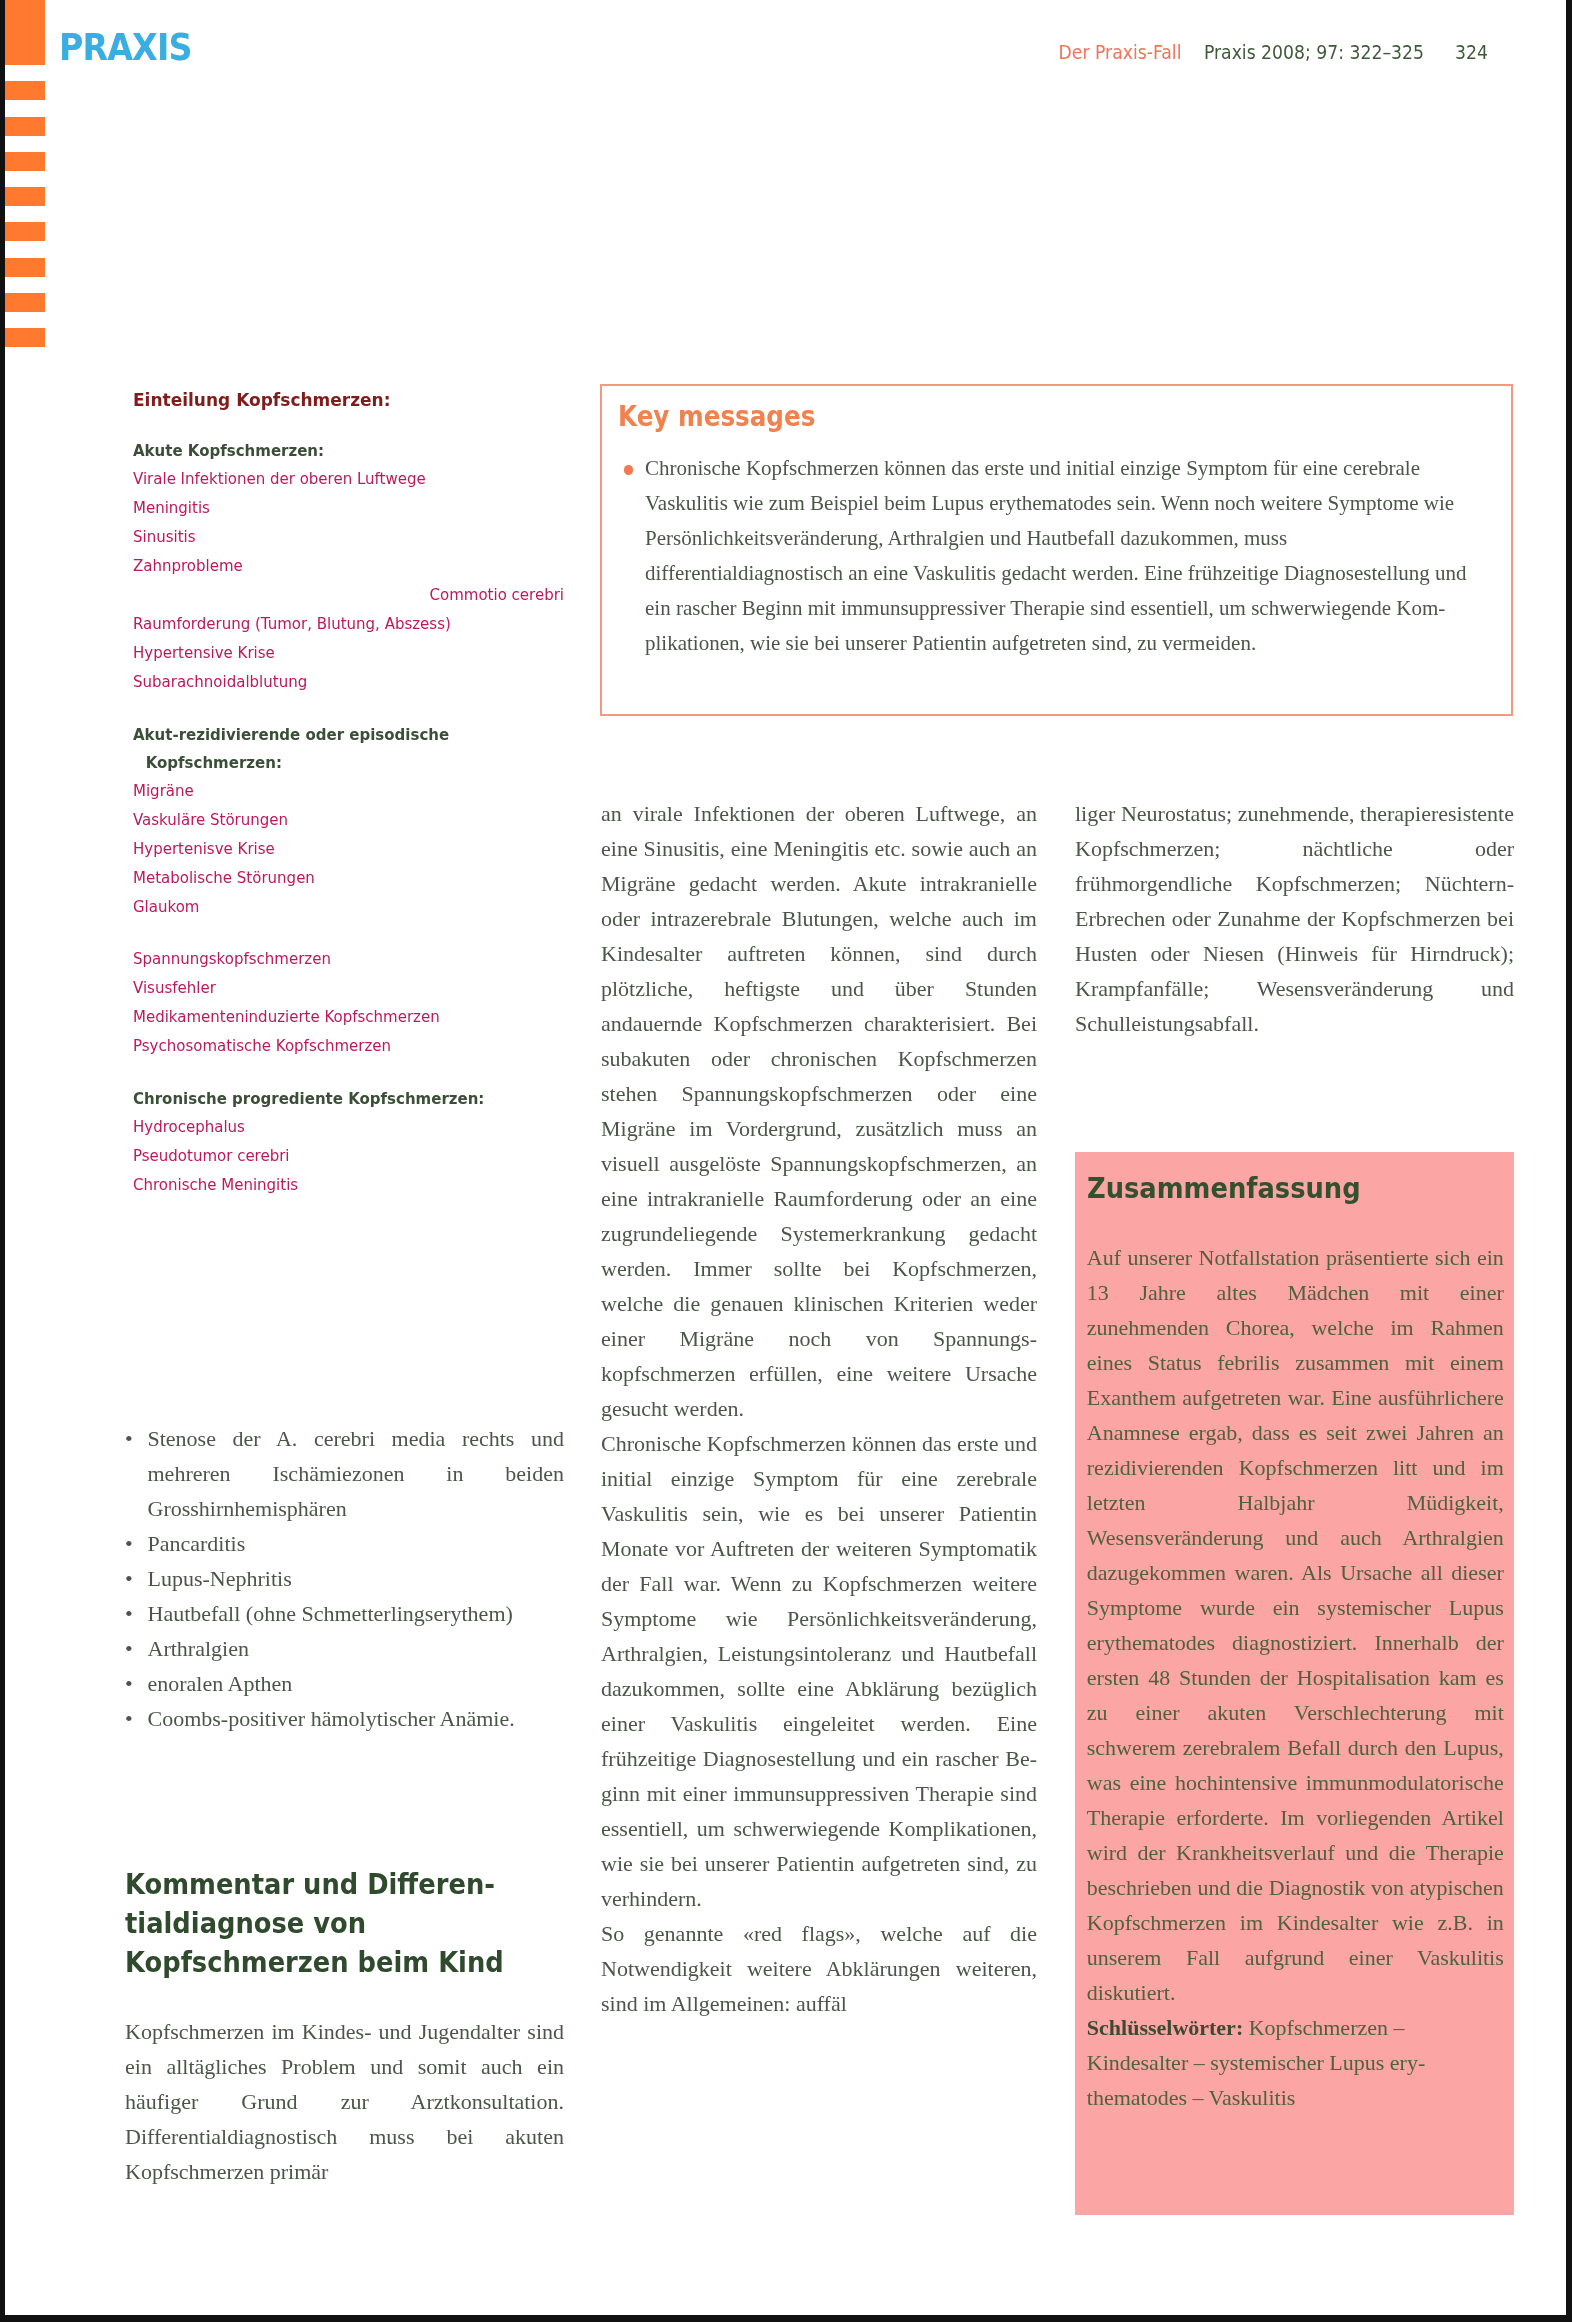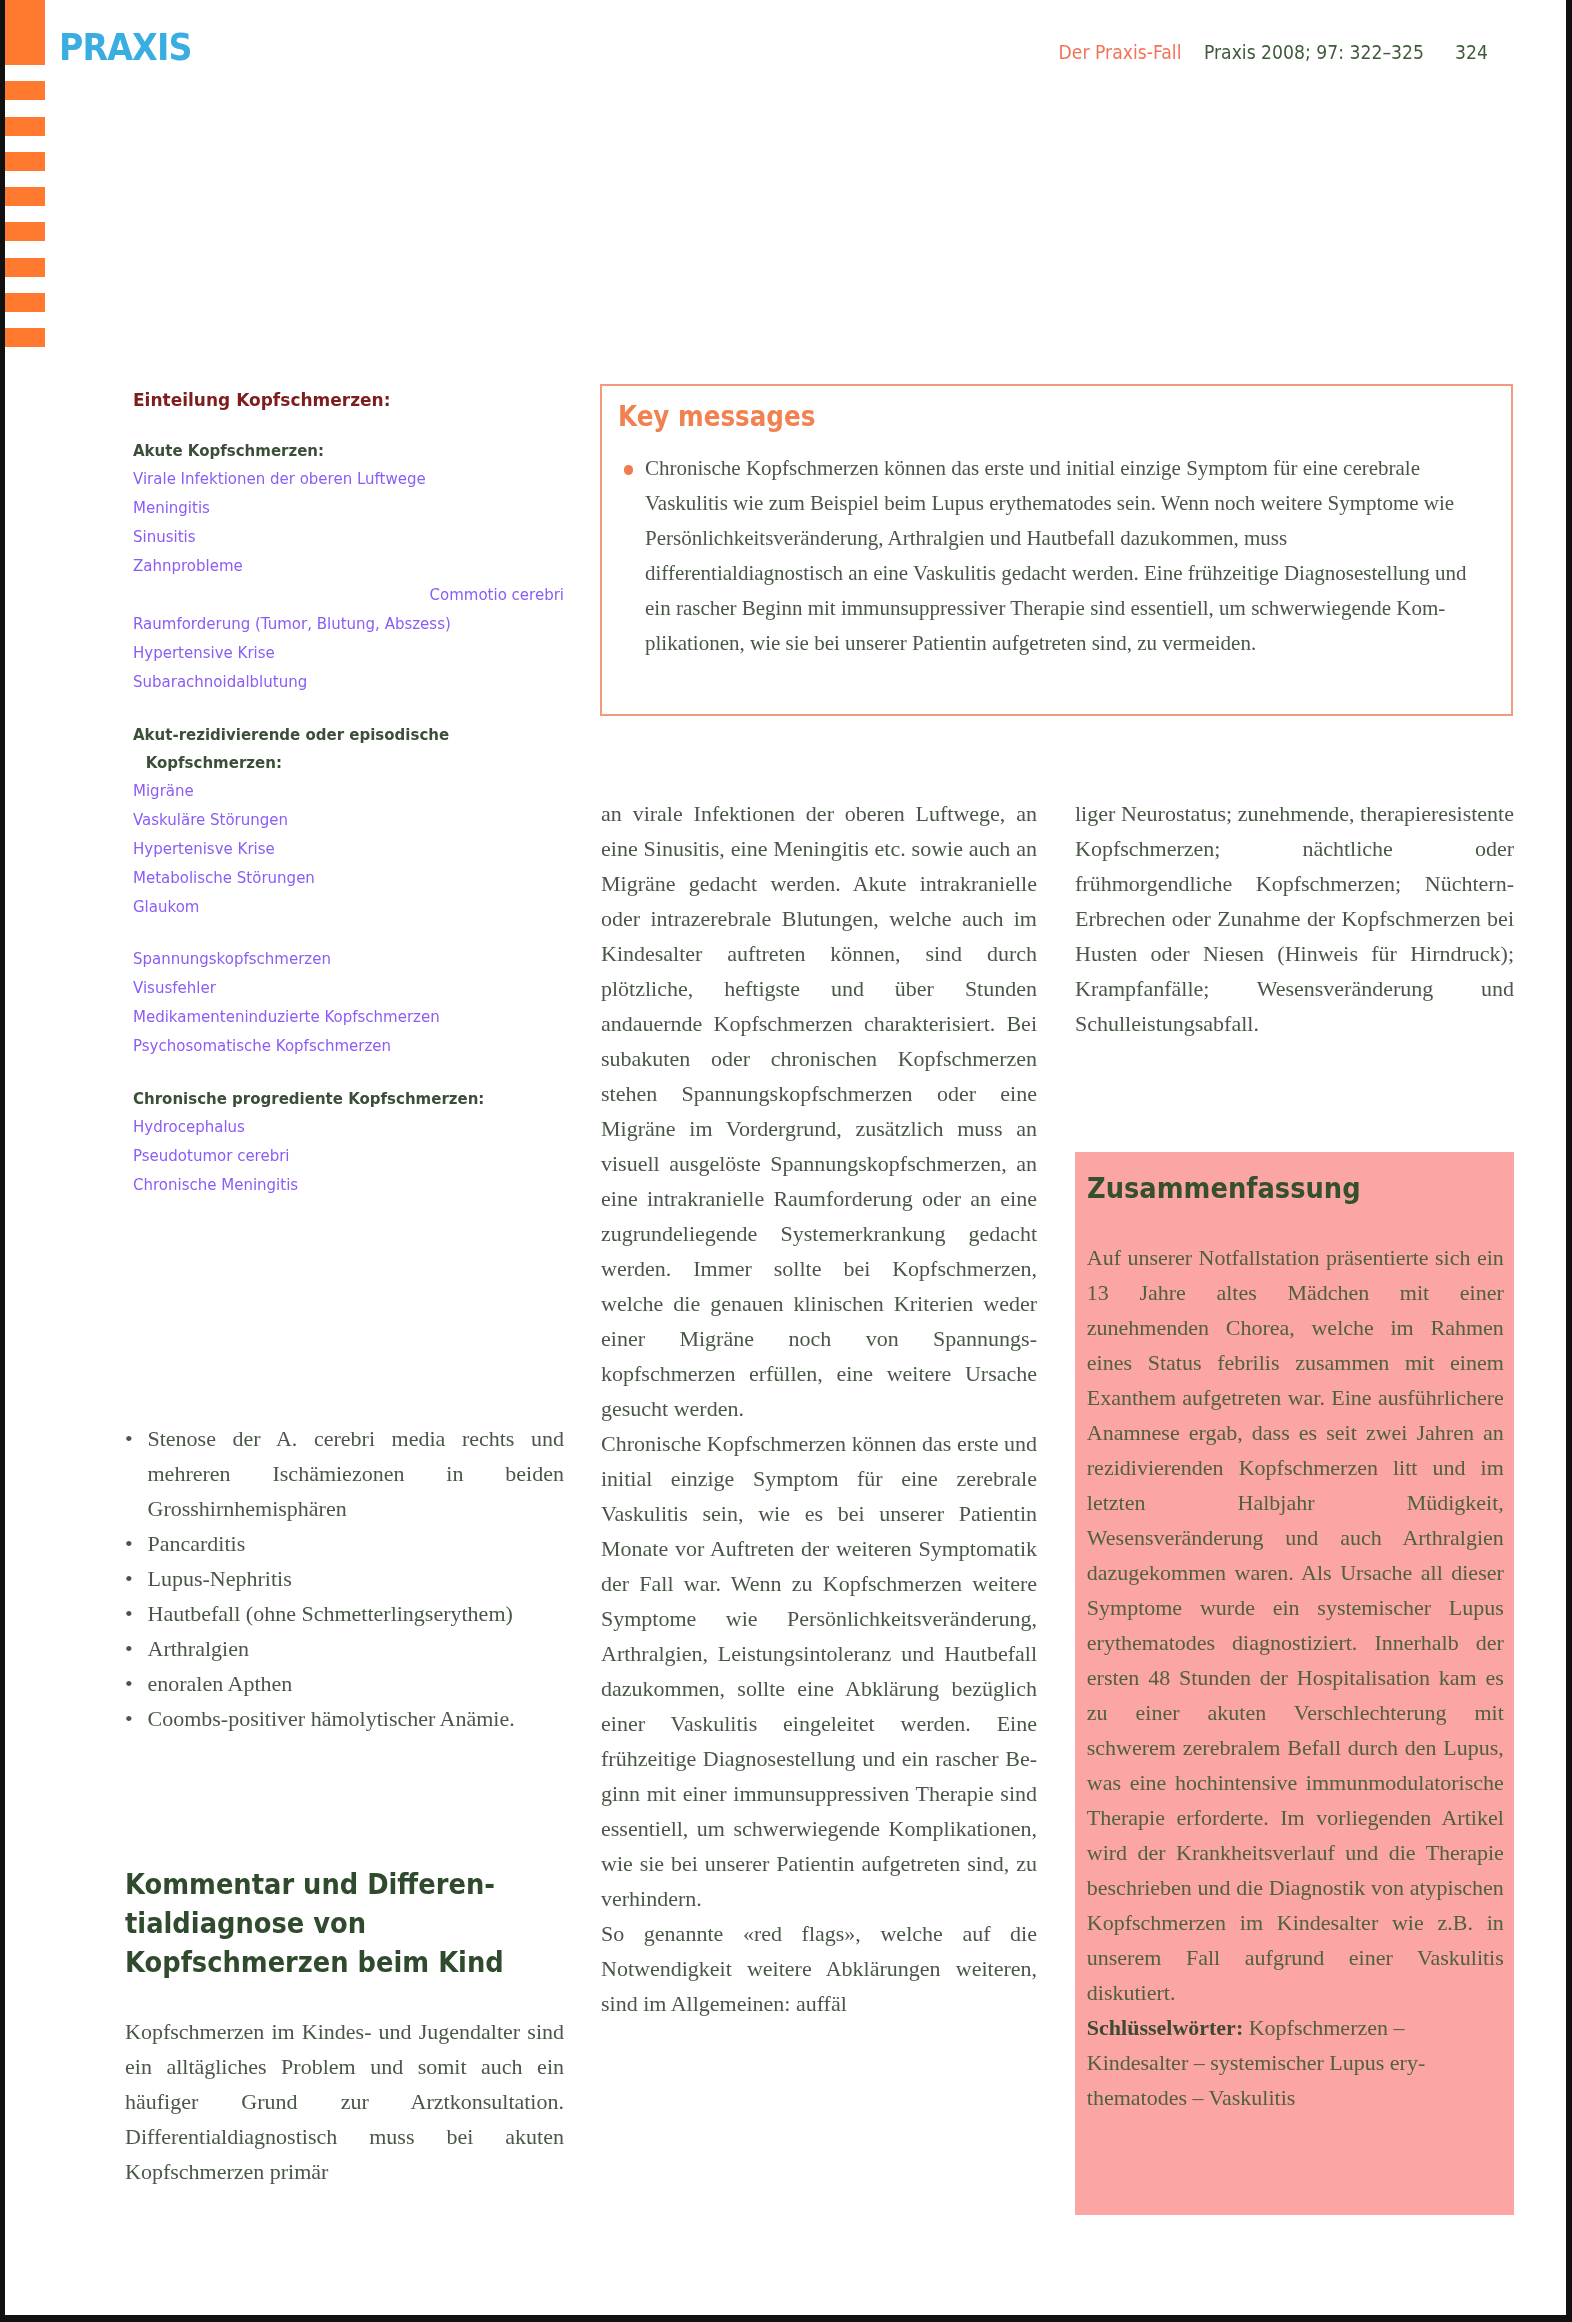--- a/index.html
+++ b/index.html
@@ -29,21 +29,21 @@
   .rh-page { color: #3f5a3a; margin-left: 9.8px; }
 
   .sans { font-family: "DejaVu Sans", sans-serif; }
 
   
   .classif { position: absolute; left: 133px; top: 390px; width: 431px; }
   .classif h2 { margin: 0 0 27.4px 0; font-size: 17px; font-weight: bold; color: #7f1d1d; }
   .classif .group { margin-bottom: 23.5px; }
   .classif .group-title { font-size: 15px; font-weight: bold; color: #3b4e38; line-height: 28px; margin-top: 20px; }
   .classif .group-title .cont { padding-left: 12.7px; display: block; }
-  .classif .item { font-size: 15px; color: #8b5cf6; line-height: 29px; }
+  .classif .item { font-size: 15px; color: #be185d; line-height: 29px; }
   .classif .item .cont { padding-left: 12.7px; display: block; }
 
   
   .keybox {
     position: absolute; left: 600px; top: 384px; width: 913px; height: 332px;
     border: 2px solid #f29a80; box-sizing: border-box;
   }
   .keybox h3 {
     position: absolute; left: 15.7px; top: 13.7px; margin: 0;
     font-family: "DejaVu Sans", sans-serif; font-size: 28px; font-weight: bold; color: #f28150;

